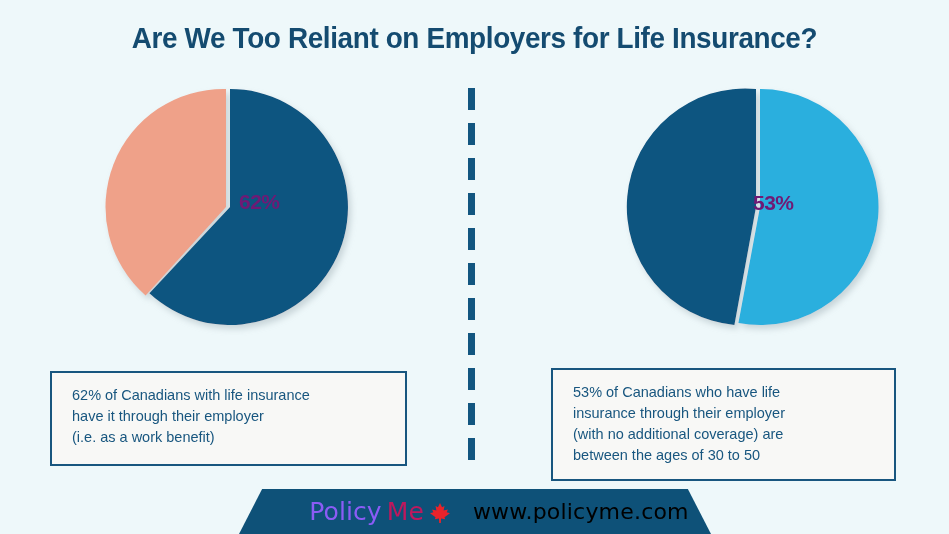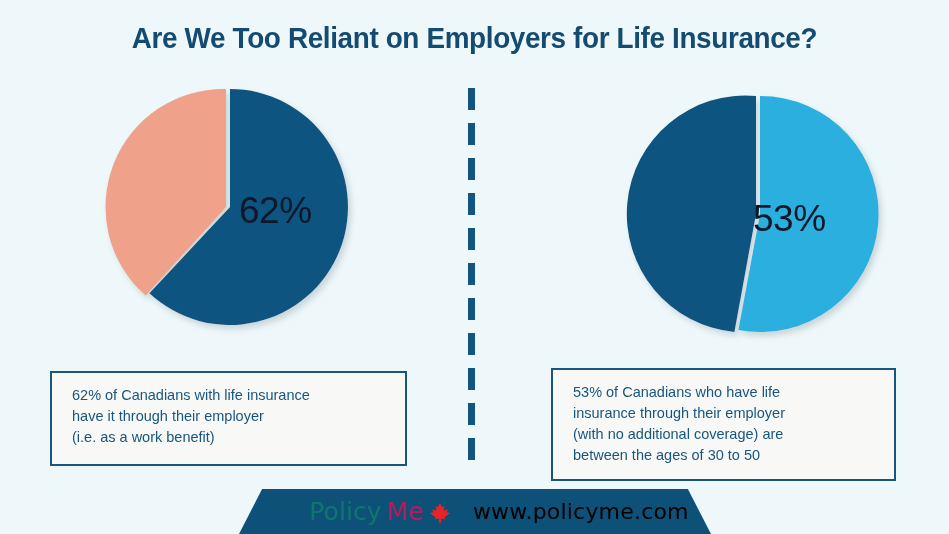--- a/index.html
+++ b/index.html
@@ -37,35 +37,35 @@
     white-space: nowrap;
   }
 
   
   .pie-wrap {
     position: absolute;
     width: 240px;
     height: 240px;
   }
   .pie-wrap.left  { left: 110px; top: 87px; }
-  .pie-wrap.right { left: 640px; top: 94px; }
+  .pie-wrap.right { left: 640px; top: 87px; }
 
   .pie-svg {
     position: absolute;
     left: 0;
     top: 0;
     width: 240px;
     height: 240px;
     overflow: visible;
   }
   .pct-label {
     position: absolute;
-    font-size: 37px;
-    font-weight: normal;
-    color: #0f172a;
+    font-size: 21px;
+    font-weight: bold;
+    color: #701a75;
     letter-spacing: -0.5px;
     white-space: nowrap;
   }
   .pct-left  { left: 129px; top: 103px; }
   .pct-right { left: 113px; top: 104px; }
 
   
   .divider {
     position: absolute;
     left: 468px;
@@ -129,21 +129,21 @@
     gap: 22px;
   }
   .brand {
     font-size: 25px;
     letter-spacing: 0.1px;
     display: flex;
     align-items: center;
     gap: 5px;
     font-family: "DejaVu Sans", sans-serif;
   }
-  .brand-policy { color: #0f766e; margin-left: 48px; }
+  .brand-policy { color: #8b5cf6; margin-left: 48px; }
   .brand-me { color: #be185d; }
   .maple { display: inline-block; width: 22px; height: 22px; }
   .site-url {
     color: #000000;
     font-size: 22px;
     letter-spacing: 0.2px;
     font-family: "DejaVu Sans", sans-serif;
   }
 </style>
 </head>

